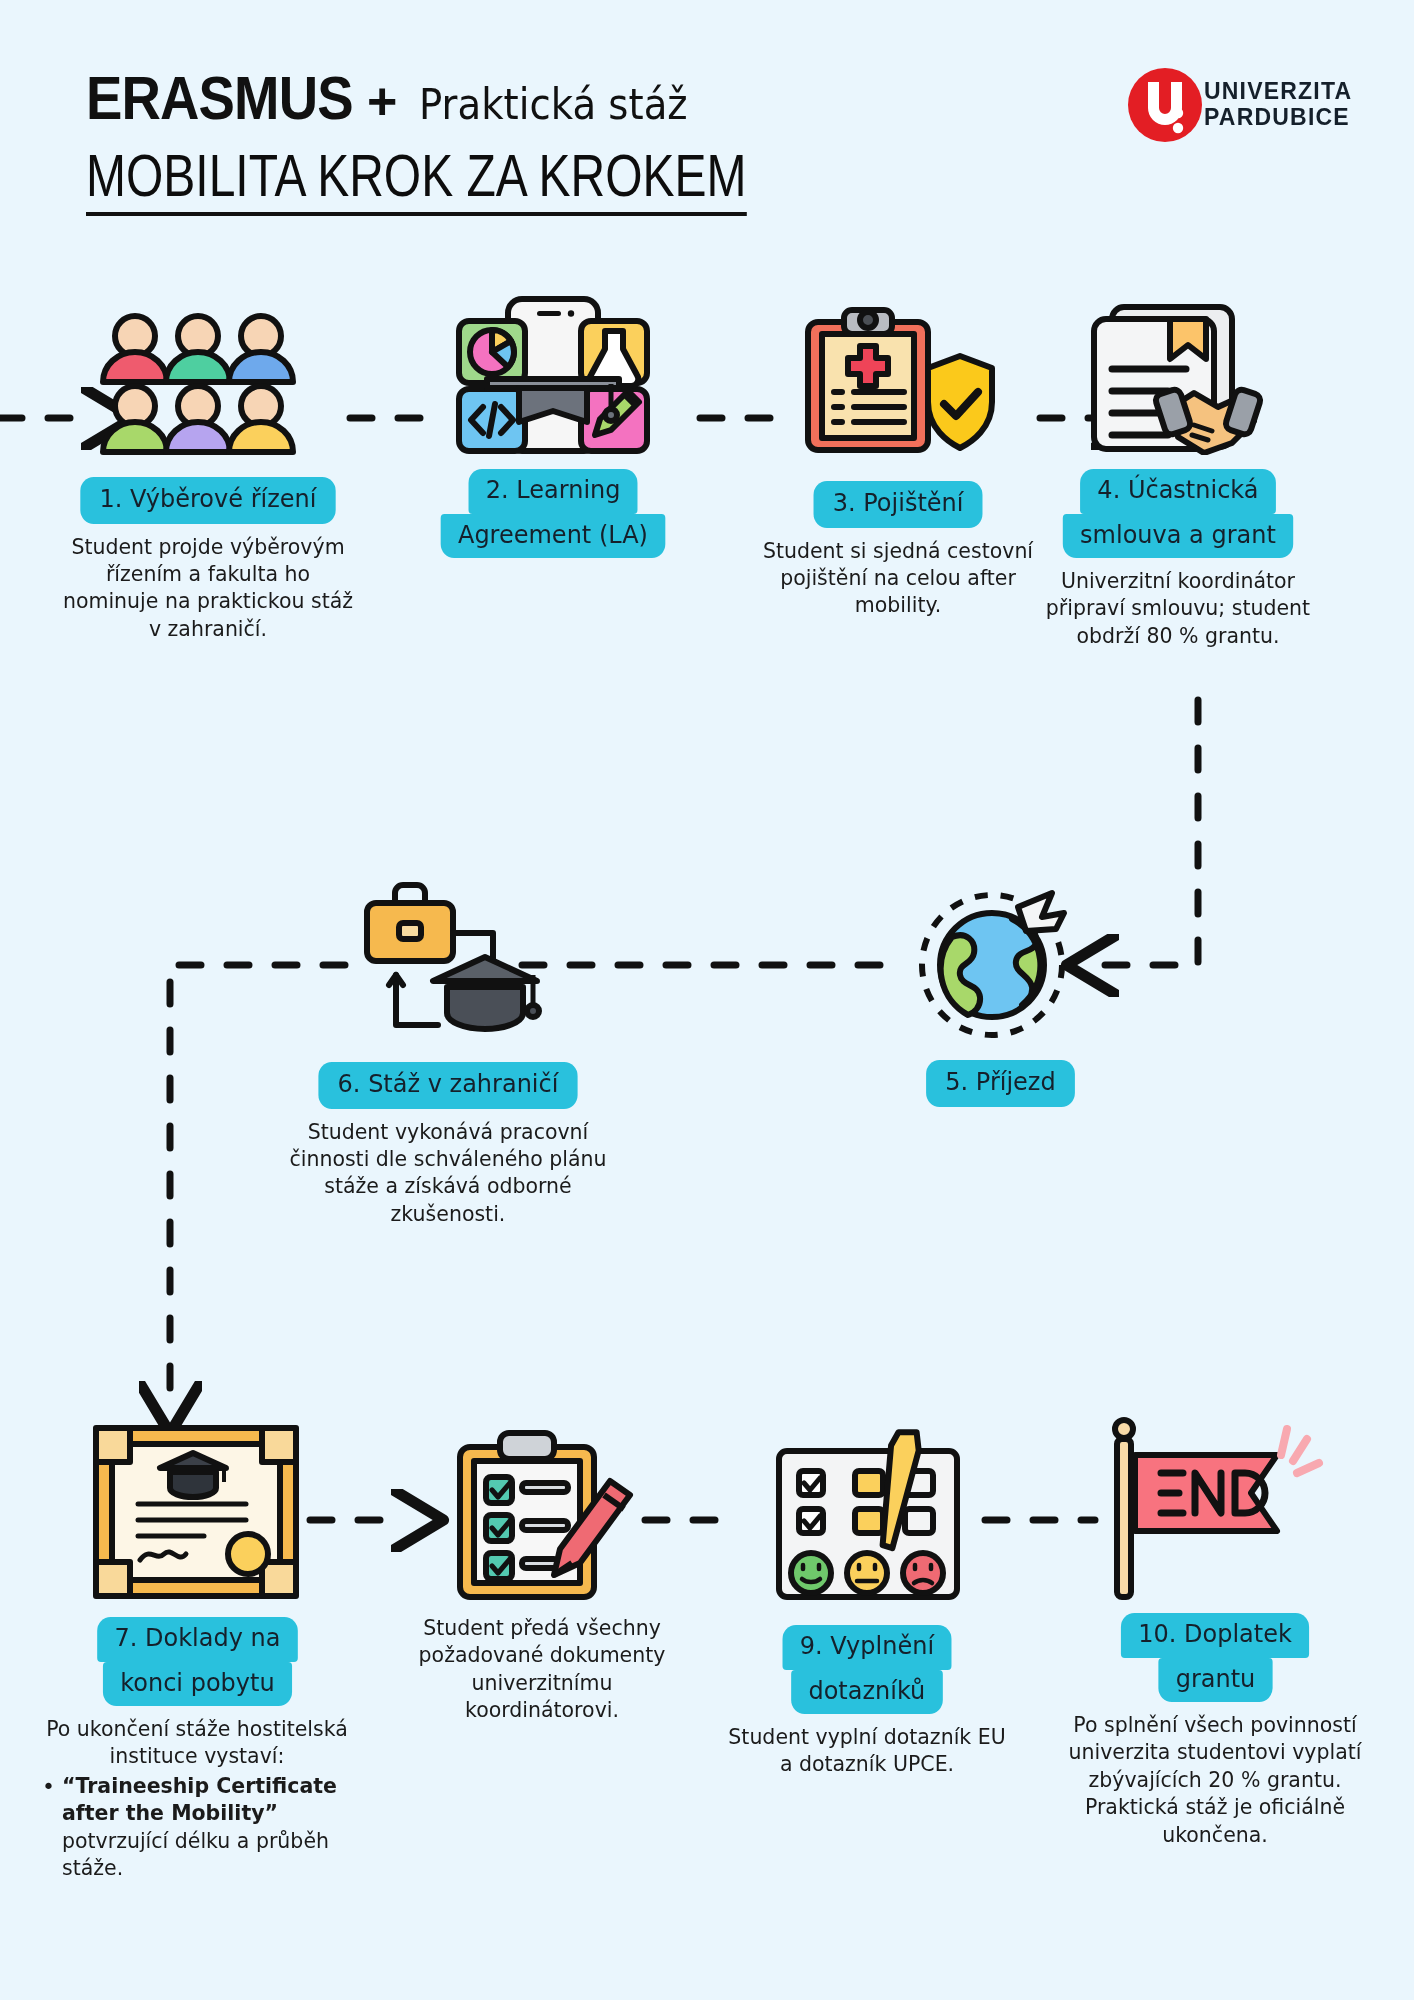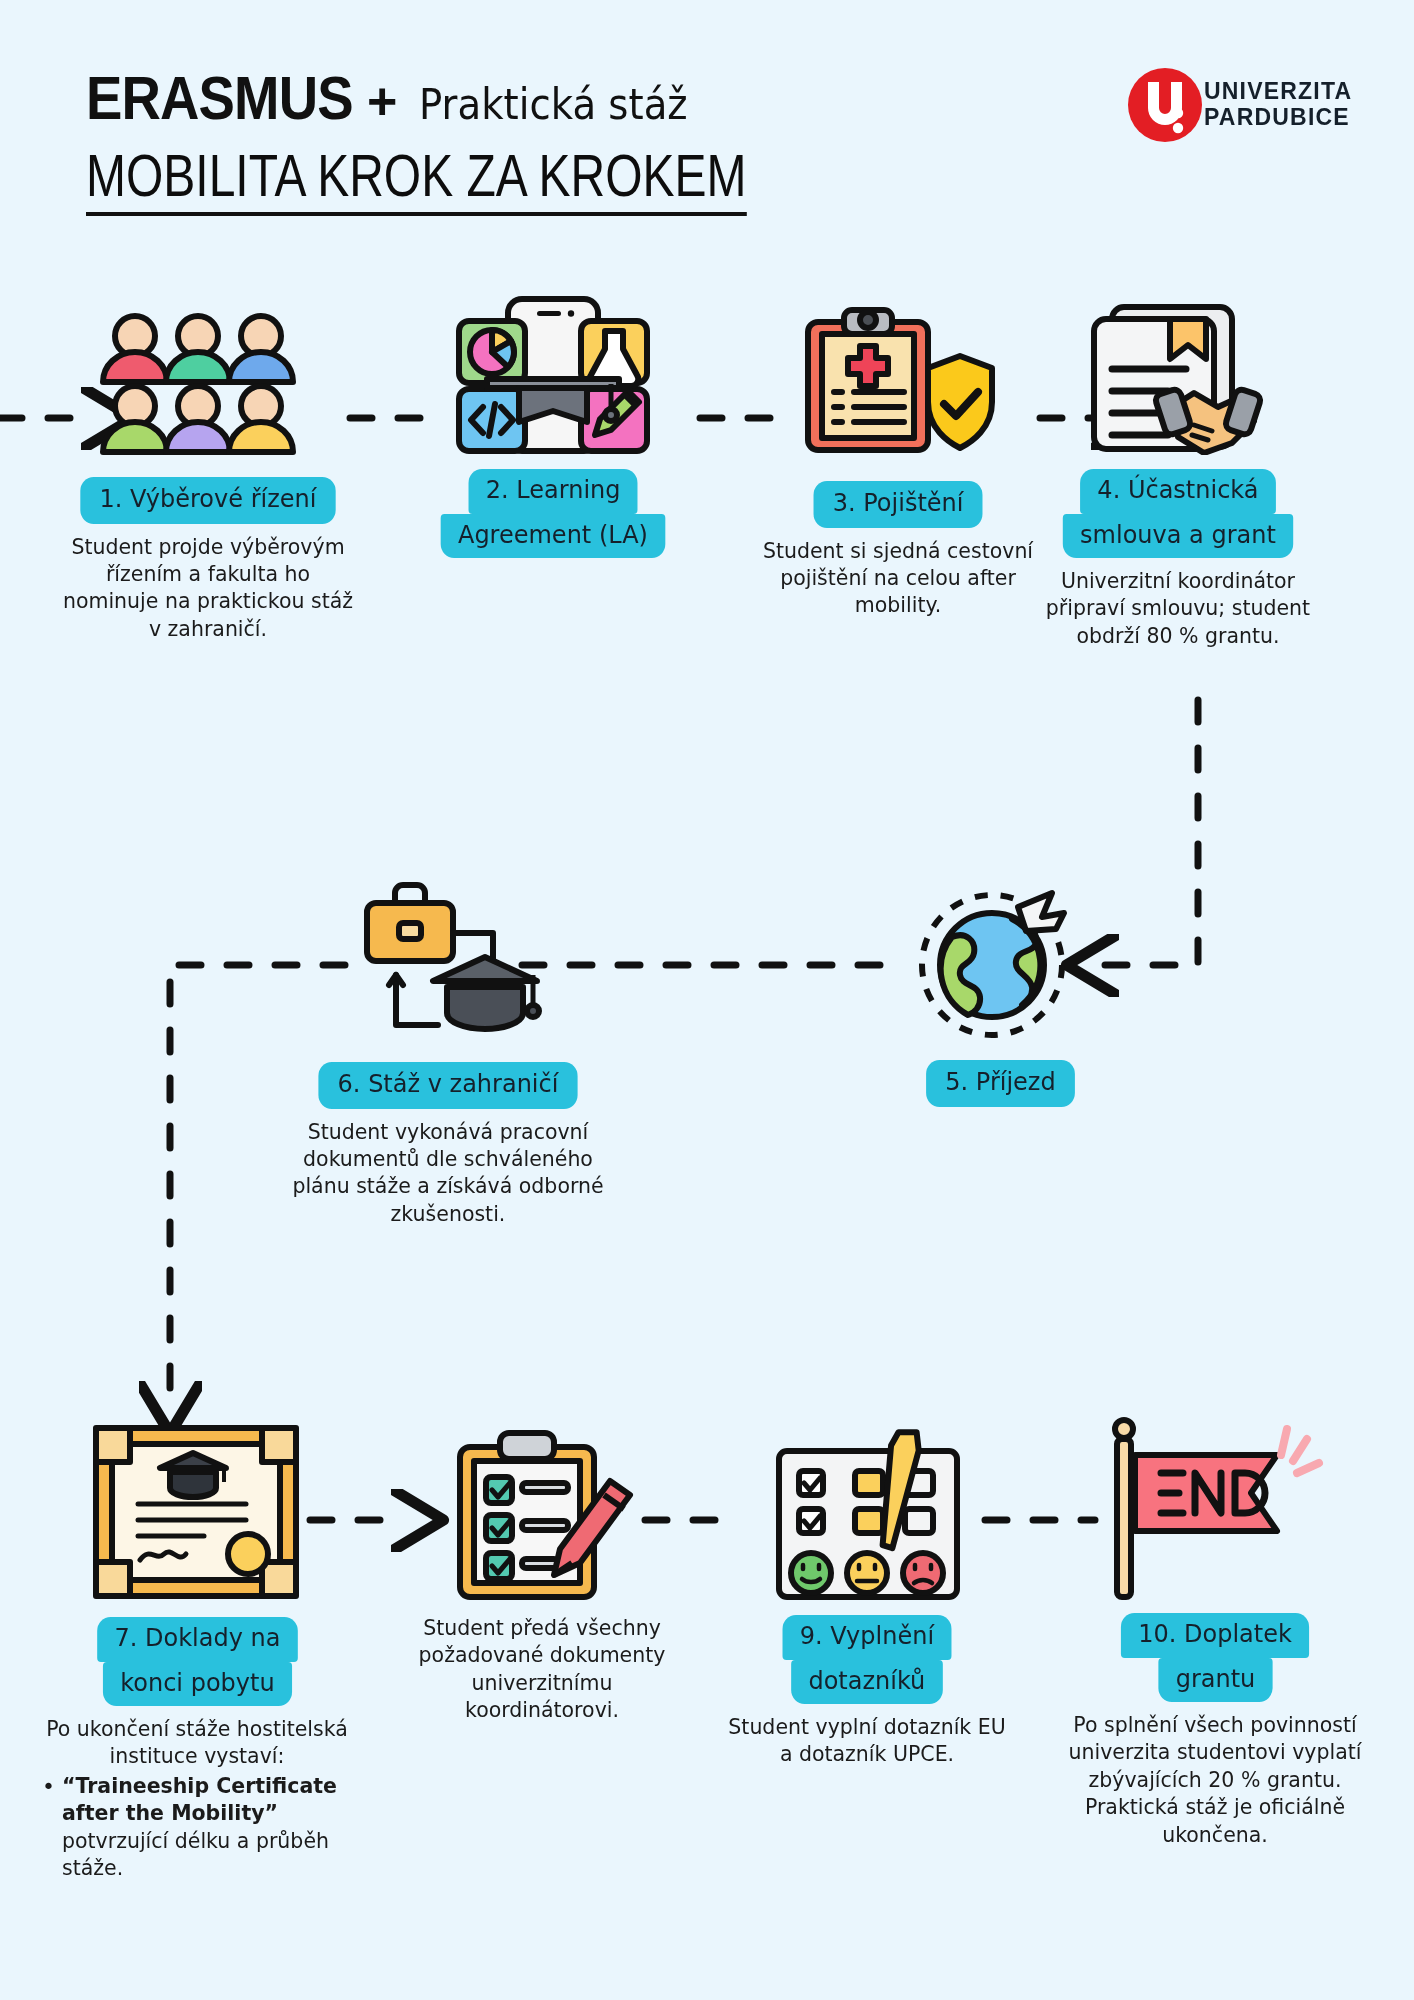--- a/index.html
+++ b/index.html
@@ -290,21 +290,21 @@
           <path d="M90,106 h104 l-52,-24 Z" fill="#5a6068"></path>
           <path d="M104,112 h76 v26 a38,16 0 0 1 -76,0 Z" fill="#4a4f57"></path>
           <path d="M190,100 v30" stroke-width="5"></path>
           <circle cx="190" cy="136" r="6" fill="#4a4f57"></circle>
         </g>
       </svg>
     </div>
     <div class="chip-row" style="margin-top:22px;">
       <span class="chip">6. Stáž v zahraničí</span>
     </div>
-    <div class="desc">Student vykonává pracovní dokumentů dle schváleného plánu stáže a získává odborné zkušenosti.</div>
+    <div class="desc">Student vykonává pracovní činnosti dle schváleného plánu stáže a získává odborné zkušenosti.</div>
   </div>
 
   <div class="node" style="left:860px; top:865px; width:280px;">
     <div class="icon-wrap" style="height:175px;">
       <svg width="200" height="175" viewBox="0 0 200 175">
         <g stroke="#111" stroke-width="6" stroke-linejoin="round">
           <circle cx="92" cy="100" r="70" fill="none" stroke-dasharray="13 13" stroke-width="6"></circle>
           <circle cx="92" cy="100" r="52" fill="#6ec5f2"></circle>
           <path d="M52,72 c14,-6 24,4 22,16 c-2,12 -16,10 -14,22 c2,12 18,8 20,22 c1,10 -6,16 -12,18 a52,52 0 0 1 -16,-78 Z" fill="#a8d86a"></path>
           <path d="M112,54 c16,2 26,14 24,24 c-2,10 -18,6 -20,18 c-2,12 14,14 16,26 c1,8 -4,14 -10,18 a52,52 0 0 0 -10,-86 Z" fill="#a8d86a"></path>
@@ -403,21 +403,21 @@
           <circle cx="46" cy="148" r="20" fill="#6fc86b"></circle>
           <path d="M38,144 v-4 M54,144 v-4 M37,154 a12,9 0 0 0 18,0" fill="none" stroke-width="4.5" stroke-linecap="round"></path>
           <circle cx="102" cy="148" r="20" fill="#fbd05c"></circle>
           <path d="M94,144 v-4 M110,144 v-4 M92,156 h20" fill="none" stroke-width="4.5" stroke-linecap="round"></path>
           <circle cx="158" cy="148" r="20" fill="#ef6a73"></circle>
           <path d="M150,144 v-4 M166,144 v-4 M149,158 a12,9 0 0 1 18,0" fill="none" stroke-width="4.5" stroke-linecap="round"></path>
           <path d="M128,8 l18,-2 l4,18 l-16,100 l-10,-2 l-2,-100 Z" fill="#fbd05c" transform="rotate(6 138 60)"></path>
         </g>
       </svg>
     </div>
-    <div class="chip-stack" style="margin-top:10px;">
+    <div class="chip-stack" style="margin-top:20px;">
       <span class="chip chip-2l">9. Vyplnění</span>
       <span class="chip chip-2l">dotazníků</span>
     </div>
     <div class="desc">Student vyplní dotazník EU a dotazník UPCE.</div>
   </div>
 
   <div class="node" style="left:1060px; top:1415px; width:310px;">
     <div class="icon-wrap" style="height:190px;">
       <svg width="240" height="190" viewBox="0 0 240 190">
         <g stroke="#111" stroke-width="6" stroke-linejoin="round">

